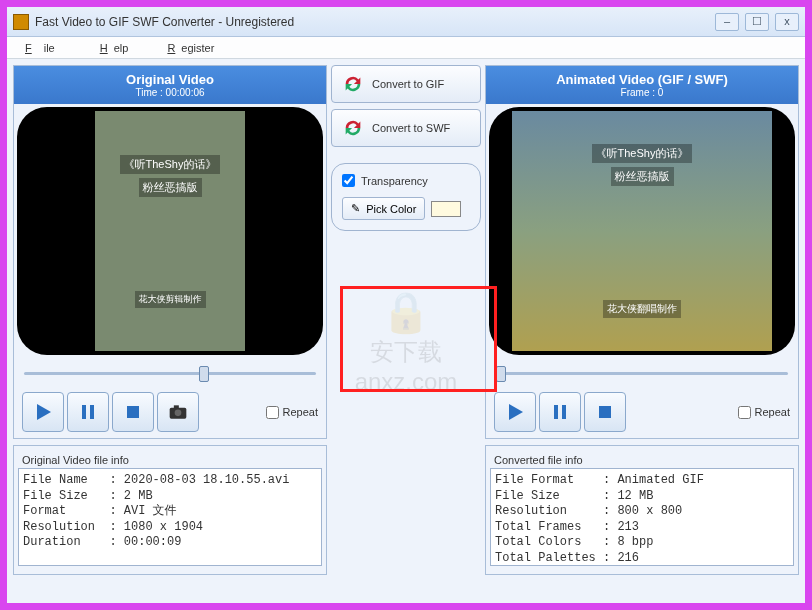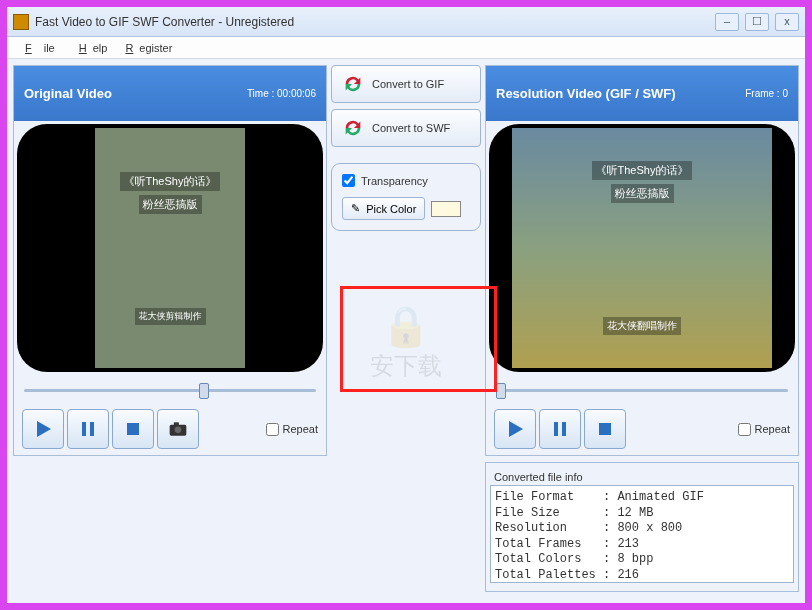--- a/index.html
+++ b/index.html
@@ -6,30 +6,30 @@
 body { background: #eef3fb; width: 812px; height: 610px; position: relative; overflow: hidden; }
 
 .window { width: 812px; height: 610px; border: 7px solid #d946ef; background: #fff; }
 
 .titlebar { height: 30px; background: linear-gradient(#e8f0fb, #d7e5f7); display: flex; align-items: center; padding: 0 6px; border-bottom: 1px solid #b0c4de; }
 .titlebar .icon { width: 16px; height: 16px; background: #d08a00; margin-right: 6px; border: 1px solid #8a5a00; }
 .titlebar .title { font-size: 12px; color: #333; flex: 1; }
 .win-controls { display: flex; gap: 6px; }
 .win-btn { width: 24px; height: 18px; background: #e8f0fb; border: 1px solid #9db8d8; border-radius: 2px; font-size: 11px; line-height: 14px; text-align: center; color: #456; cursor: pointer; }
 
-.menubar { height: 22px; background: #fdfdfe; border-bottom: 1px solid #d0d8e0; display: flex; align-items: center; padding: 0 6px; gap: 0; }
+.menubar { height: 22px; background: #fdfdfe; border-bottom: 1px solid #d0d8e0; display: flex; align-items: center; padding: 0 6px; gap: 21px; }
 .menubar span { font-size: 11px; color: #333; padding: 2px 6px; cursor: pointer; }
 .menubar .u { text-decoration: underline; }
 
 .content { display: flex; padding: 6px; gap: 4px; background: #eef3fb; height: calc(100% - 52px); }
 
 .panel { flex: 1; display: flex; flex-direction: column; gap: 4px; }
 
 .video-panel { border: 1px solid #a8bdd8; background: #eef3fb; display: flex; flex-direction: column; }
-.panel-header { background: linear-gradient(#4a8de0, #3a78cc); color: #fff; font-size: 13px; font-weight: bold; padding: 20px 10px; display: flex; justify-content: space-between; align-items: center; }
+.panel-header { background: linear-gradient(#4a8de0, #3a78cc); color: #fff; font-size: 13px; font-weight: bold; padding: 6px 10px; display: flex; justify-content: space-between; align-items: center; flex-direction: column; }
 .panel-header .sub { font-size: 10px; font-weight: normal; }
 
 .video-area { background: #000; height: 248px; display: flex; align-items: center; justify-content: center; position: relative; margin: 3px; border-radius: 30px; }
 .video-mock { width: 150px; height: 240px; background: #7a8a70; position: relative; display: flex; flex-direction: column; align-items: center; justify-content: center; color: #fff; font-size: 11px; text-align: center; }
 .video-mock.right { width: 260px; background: linear-gradient(#6a8aa0,#8aa080,#b0a050); }
 .video-mock .line1 { background: rgba(0,0,0,0.3); padding: 2px 4px; margin: 2px; }
 
 .slider-row { padding: 6px 10px; }
 .slider { width: 100%; height: 18px; position: relative; background: transparent; }
 .slider-track { position: absolute; top: 8px; left: 0; right: 0; height: 3px; background: #a8bdd8; border-radius: 2px; }
@@ -39,21 +39,21 @@
 .ctrl-btn { width: 42px; height: 40px; background: linear-gradient(#f8fbff,#d8e5f4); border: 1px solid #8aa8cc; border-radius: 4px; display: flex; align-items: center; justify-content: center; cursor: pointer; }
 .ctrl-btn svg { width: 20px; height: 20px; }
 .spacer { flex: 1; }
 .repeat-wrap { display: flex; align-items: center; gap: 4px; font-size: 11px; color: #333; }
 .repeat-wrap input { width: 13px; height: 13px; }
 
 .middle-col { width: 150px; display: flex; flex-direction: column; gap: 6px; padding-top: 0; }
 .mid-btn { height: 38px; background: linear-gradient(#fcfdff,#e4ecf7); border: 1px solid #a0b4d0; border-radius: 4px; display: flex; align-items: center; gap: 8px; padding: 0 10px; cursor: pointer; font-size: 11px; color: #333; }
 .mid-btn .bicon { width: 22px; height: 22px; display: flex; align-items: center; justify-content: center; }
 
-.options-box { border: 1px solid #a0b4d0; border-radius: 9px; padding: 10px; background: #eef3fb; margin-top: 10px; display: flex; flex-direction: column; gap: 10px; position: relative; }
+.options-box { border: 1px solid #a0b4d0; border-radius: 14px; padding: 10px; background: #eef3fb; margin-top: 10px; display: flex; flex-direction: column; gap: 10px; position: relative; }
 .options-box .opt-row { display: flex; align-items: center; gap: 6px; font-size: 11px; color: #333; }
 .pick-btn { background: linear-gradient(#fcfdff,#e4ecf7); border: 1px solid #a0b4d0; border-radius: 3px; padding: 4px 8px; font-size: 11px; cursor: pointer; display: flex; align-items: center; gap: 6px; }
 .color-swatch { width: 30px; height: 16px; border: 1px solid #888; background: #fffadf; }
 
 .options-highlight { position: absolute; border: 3px solid #ff2020; pointer-events: none; left: 340px; top: 286px; width: 157px; height: 106px; z-index: 50; }
 
 .info-group { border: 1px solid #a8bdd8; background: #eef3fb; padding: 4px; margin-top: 2px; }
 .info-group .legend { font-size: 11px; color: #333; padding: 0 4px; margin-top: -10px; background: #eef3fb; display: inline-block; }
 .info-textarea { width: 100%; height: 98px; font-family: "Courier New", monospace; font-size: 12px; color: #333; border: 1px solid #a0b4d0; padding: 4px; background: #fff; resize: none; white-space: pre; overflow: auto; line-height: 1.3; }
 
@@ -128,20 +128,28 @@
               </svg>
             </div>
           <div class="spacer"></div>
           <label class="repeat-wrap">
             <input type="checkbox" style="">
             <span>Repeat</span>
           </label>
         </div>
       </div>
 
+      <fieldset class="info-group">
+        <div class="legend">Original Video file info</div>
+        <textarea class="info-textarea" readonly="" style="">File Name   : 2020-08-03 18.10.55.avi
+File Size   : 2 MB
+Format      : AVI 文件
+Resolution  : 1080 x 1904
+Duration    : 00:00:09</textarea>
+      </fieldset>
     </div>
 
     <div class="middle-col">
       <div class="mid-btn">
         <span class="bicon">
             <svg viewBox="0 0 24 24">
               <path d="M4 12a8 8 0 0 1 14-5l2-2v7h-7l3-3a5 5 0 0 0-9 3z" fill="#c23"></path>
               <path d="M20 12a8 8 0 0 1-14 5l-2 2v-7h7l-3 3a5 5 0 0 0 9-3z" fill="#2a6"></path>
             </svg>
           </span>
@@ -168,21 +176,21 @@
             <span>Pick Color</span>
           </button>
           <div class="color-swatch"></div>
         </div>
       </div>
     </div>
 
     <div class="panel">
       <div class="video-panel">
         <div class="panel-header">
-          <span>Resolution Video (GIF / SWF)</span>
+          <span>Animated Video (GIF / SWF)</span>
           <span class="sub">Frame : 0</span>
         </div>
         <div class="video-area">
           <div class="video-mock right">
             <div class="line1">《听TheShy的话》</div>
             <div class="line1">粉丝恶搞版</div>
             <div style="height:110px"></div>
             <div class="line1" style="font-size:10px">花大侠翻唱制作</div>
           </div>
         </div>
@@ -229,13 +237,14 @@
     </div>
 
   </div>
 </div>
 
 <div class="options-highlight"></div>
 
 <div class="watermark">
   <div class="lock">🔒</div>
   <div>安下载</div>
+  <div>anxz.com</div>
 </div>
 
 </body></html>

